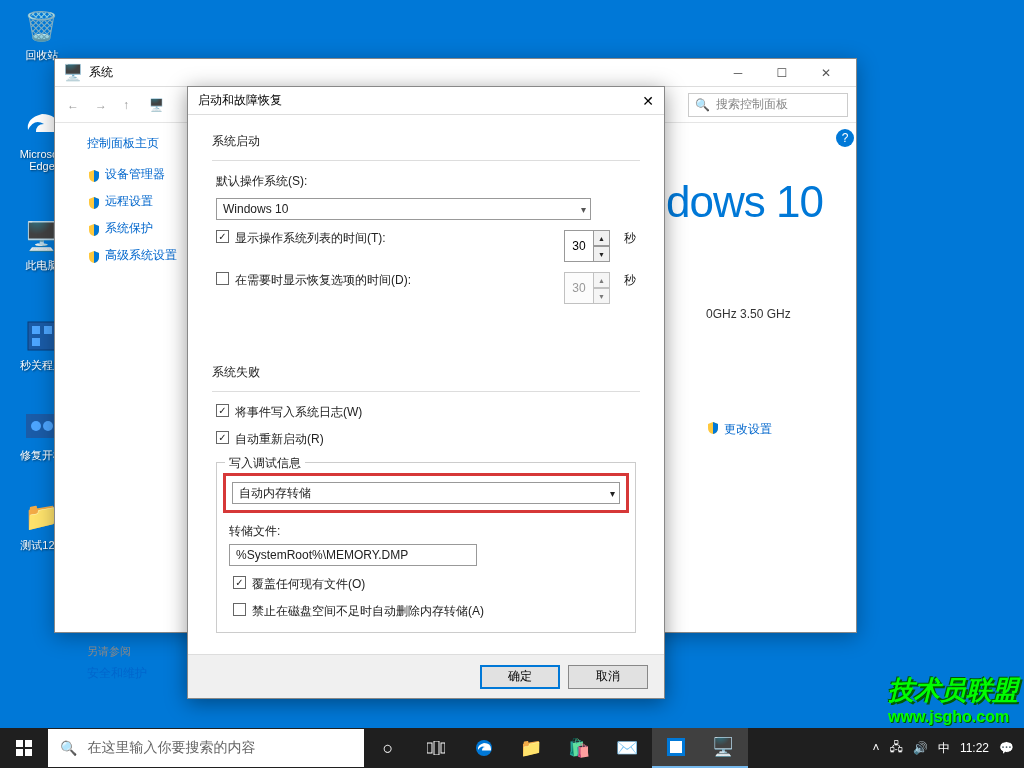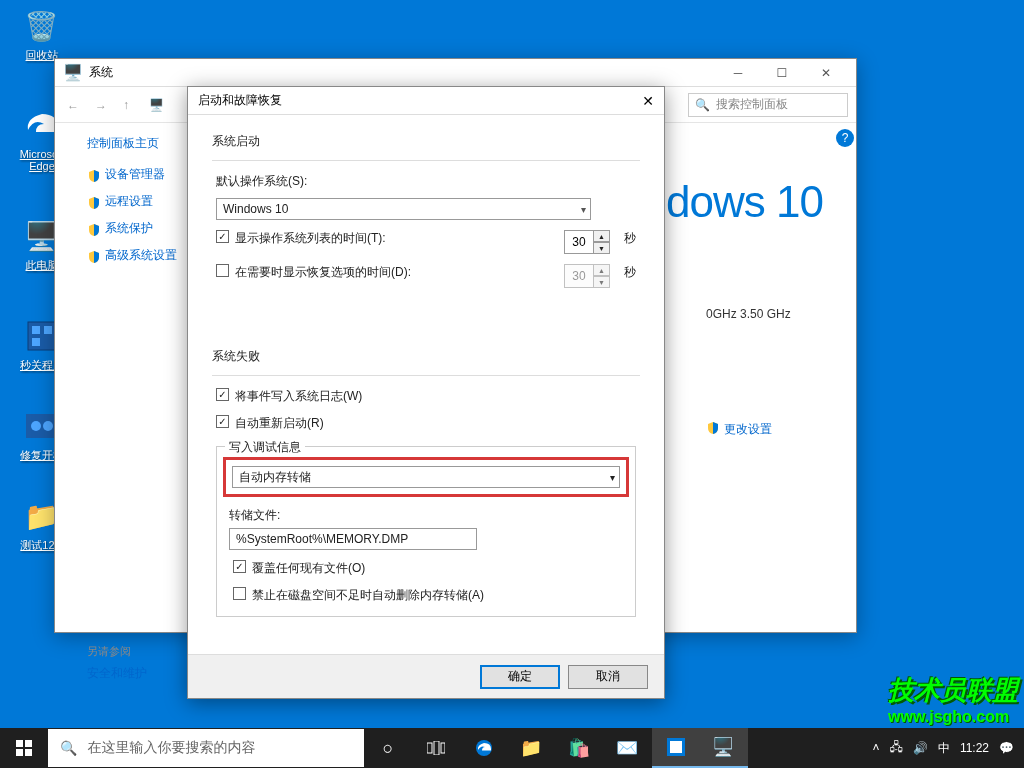--- a/index.html
+++ b/index.html
@@ -1,21 +1,21 @@
 <!DOCTYPE html>
 <html><head>
 <meta charset="utf-8">
 <style>
 * { box-sizing: border-box; margin: 0; padding: 0; font-family: "Microsoft YaHei", "Segoe UI", sans-serif; }
 body { width: 1024px; height: 768px; overflow: hidden; position: relative; background: #0078d7; }
 
 
 .desktop-icon { position: absolute; width: 60px; text-align: center; color: #fff; font-size: 11px; cursor: pointer; }
 .desktop-icon .icon-img { width: 40px; height: 40px; margin: 0 auto 2px; display: flex; align-items: center; justify-content: center; font-size: 28px; }
-.desktop-icon .label { text-shadow: 1px 1px 2px rgba(0,0,0,.6); text-decoration: underline; }
+.desktop-icon .label { text-shadow: 1px 1px 2px rgba(0,0,0,.6); }
 
 
 .system-window { position: absolute; left: 54px; top: 58px; width: 803px; height: 575px; background: #fff; border: 1px solid #888; box-shadow: 0 4px 20px rgba(0,0,0,.3); }
 .sys-titlebar { height: 28px; display: flex; align-items: center; padding: 0 8px; border-bottom: 1px solid #ddd; }
 .sys-titlebar .title { font-size: 12px; margin-left: 6px; }
 .sys-titlebar .controls { margin-left: auto; display: flex; }
 .sys-titlebar .ctrl { width: 44px; height: 26px; display: flex; align-items: center; justify-content: center; font-size: 12px; color: #555; cursor: pointer; }
 .sys-toolbar { height: 36px; display: flex; align-items: center; padding: 0 8px; gap: 8px; border-bottom: 1px solid #e5e5e5; font-size: 12px; }
 .sys-toolbar .nav-btn { color: #999; padding: 0 4px; }
 .sys-toolbar .search-box { margin-left: auto; width: 160px; height: 24px; border: 1px solid #ccc; display: flex; align-items: center; padding: 0 6px; font-size: 12px; color: #888; }
@@ -39,21 +39,21 @@
 .dlg-body { padding: 18px 24px; font-size: 12px; color: #222; }
 .group-title { margin-bottom: 10px; }
 .divider { height: 1px; background: #ddd; margin: 4px 0 12px; }
 .field-row { display: flex; align-items: center; margin-bottom: 10px; padding: 0 4px; }
 .select { width: 375px; height: 22px; border: 1px solid #999; background: #fff; display: flex; align-items: center; padding: 0 6px; font-size: 12px; cursor: pointer; position: relative; }
 .select .chev { position: absolute; right: 4px; font-size: 10px; color: #555; }
 .checkbox-row { display: flex; align-items: flex-start; gap: 6px; margin-bottom: 10px; padding: 0 4px; }
 .checkbox { width: 13px; height: 13px; border: 1px solid #666; display: inline-flex; align-items: center; justify-content: center; font-size: 10px; cursor: pointer; background: #fff; }
 .checkbox.checked::before { content: "✓"; color: #222; }
 .num-input { display: flex; margin-left: auto; }
-.num-input input { width: 30px; height: 24px; border: 1px solid #999; text-align: center; font-size: 12px; }
+.num-input input { width: 30px; height: 32px; border: 1px solid #999; text-align: center; font-size: 12px; }
 .num-input .spinners { width: 16px; display: flex; flex-direction: column; }
 .num-input .spinner { flex: 1; border: 1px solid #999; border-left: none; font-size: 7px; display: flex; align-items: center; justify-content: center; cursor: pointer; background: #f0f0f0; }
 .unit { margin-left: 8px; }
 .subgroup { border: 1px solid #ccc; padding: 10px 12px 12px; margin: 14px 4px; position: relative; }
 .subgroup-title { position: absolute; top: -8px; left: 8px; background: #fff; padding: 0 4px; font-size: 12px; }
 .highlight-box { border: 3px solid #d63838; padding: 6px; margin: 0 -6px 10px; }
 .debug-select { width: 100%; height: 22px; border: 1px solid #999; display: flex; align-items: center; padding: 0 6px; position: relative; cursor: pointer; }
 .debug-select .chev { position: absolute; right: 4px; font-size: 10px; }
 .text-input { width: 248px; height: 22px; border: 1px solid #999; padding: 0 6px; font-size: 12px; display: flex; align-items: center; margin-top: 4px; }
 .dlg-footer { position: absolute; bottom: 0; left: 0; right: 0; height: 44px; background: #f0f0f0; border-top: 1px solid #ddd; display: flex; align-items: center; justify-content: flex-end; padding: 0 16px; gap: 8px; }

